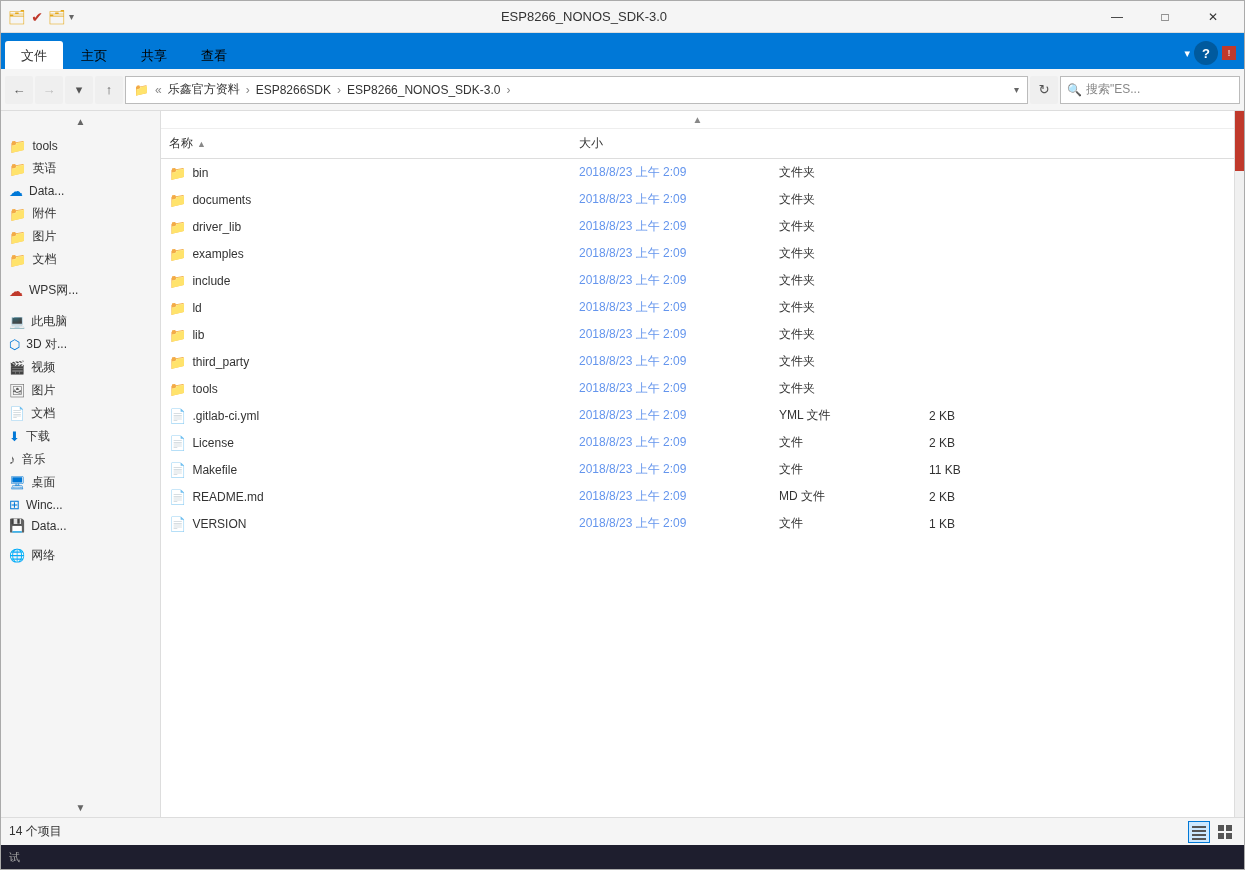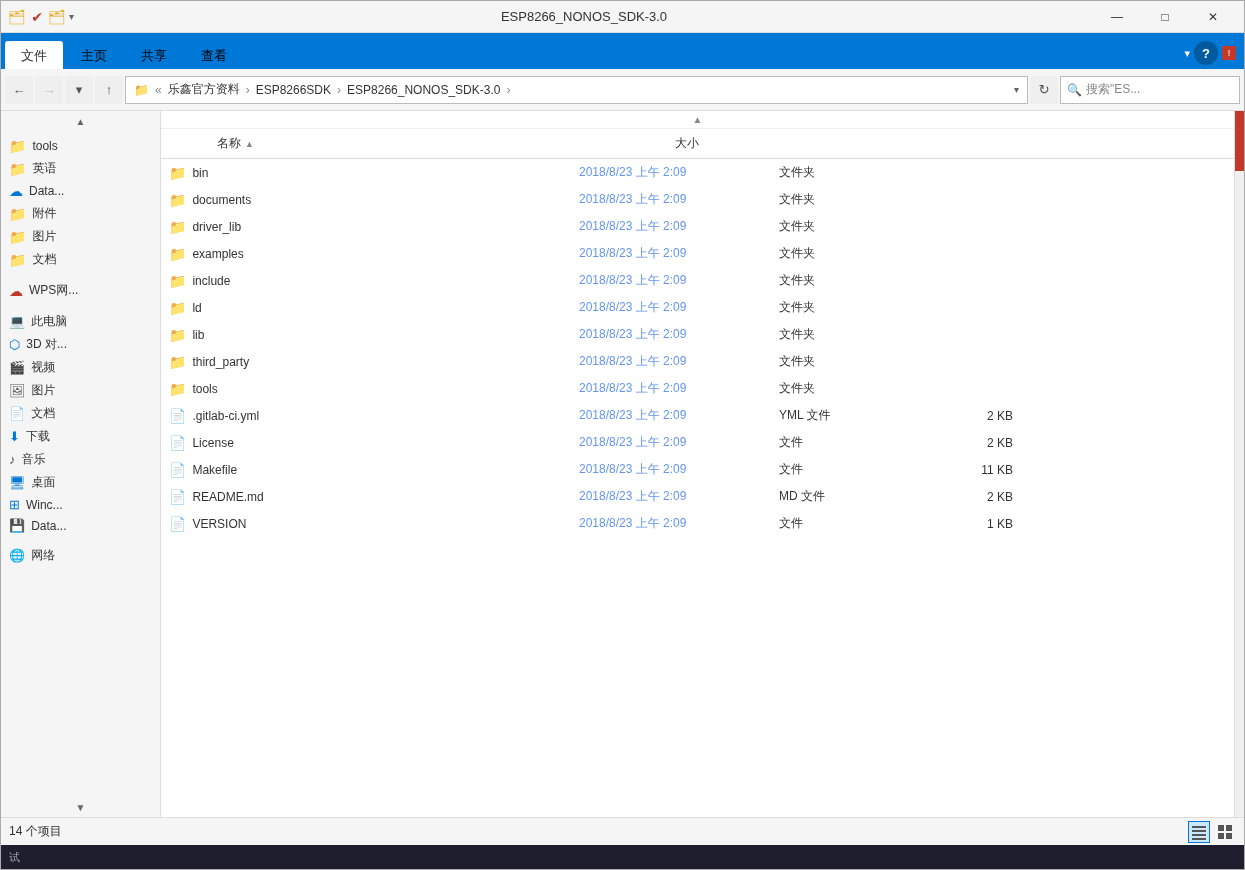--- a/index.html
+++ b/index.html
@@ -245,21 +245,20 @@
     }
     .col-header {
       padding: 6px 8px;
       font-size: 12px;
       color: #333;
       cursor: pointer;
       white-space: nowrap;
       display: flex;
       align-items: center;
       gap: 4px;
-      margin-left: 48px;
     }
     .col-name { flex: 0 0 410px; }
     .col-date { flex: 0 0 200px; }
     .col-type { flex: 0 0 150px; }
     .col-size { flex: 0 0 100px; }
     .sort-icon { color: #888; font-size: 9px; }
 
     .file-list-scroll {
       flex: 1;
       overflow-y: auto;
@@ -287,21 +286,20 @@
     }
     .file-cell.date-cell {
       flex: 0 0 200px;
       color: #6495ed;
     }
     .file-cell.type-cell {
       flex: 0 0 150px;
     }
     .file-cell.size-cell {
       flex: 0 0 100px;
-      text-align: right;
     }
     .file-icon { font-size: 14px; flex-shrink: 0; }
     .folder-file-icon { color: #e6a817; }
     .doc-file-icon { color: #888; }
 
     
     .status-bar {
       height: 28px;
       background: #f5f5f5;
       border-top: 1px solid #ddd;

